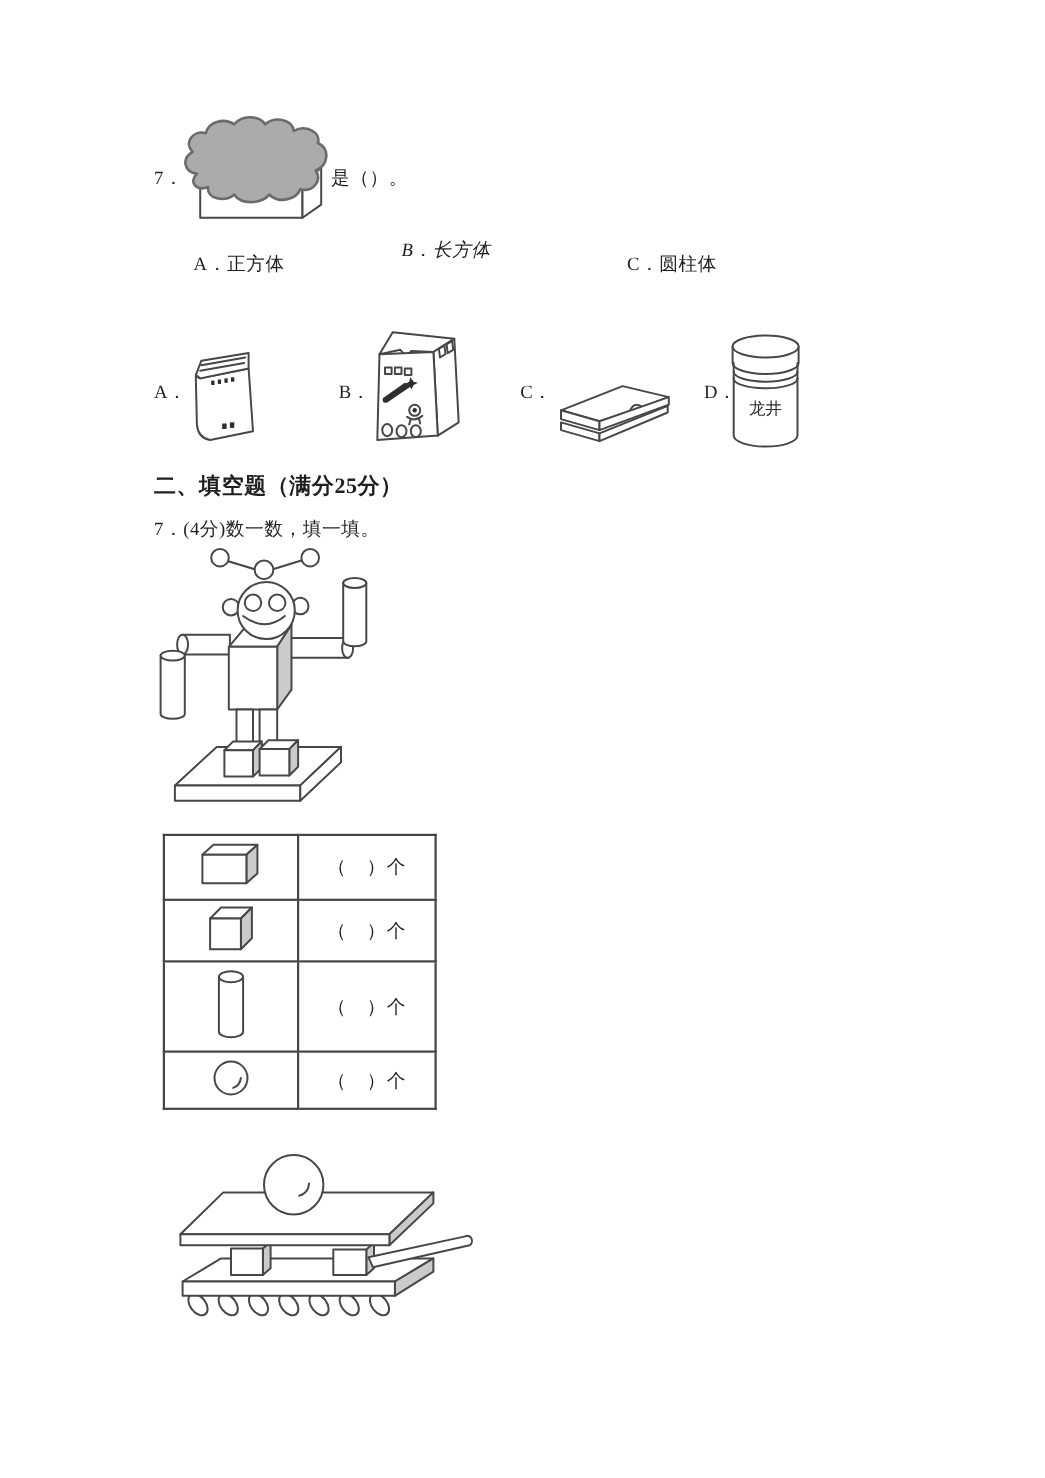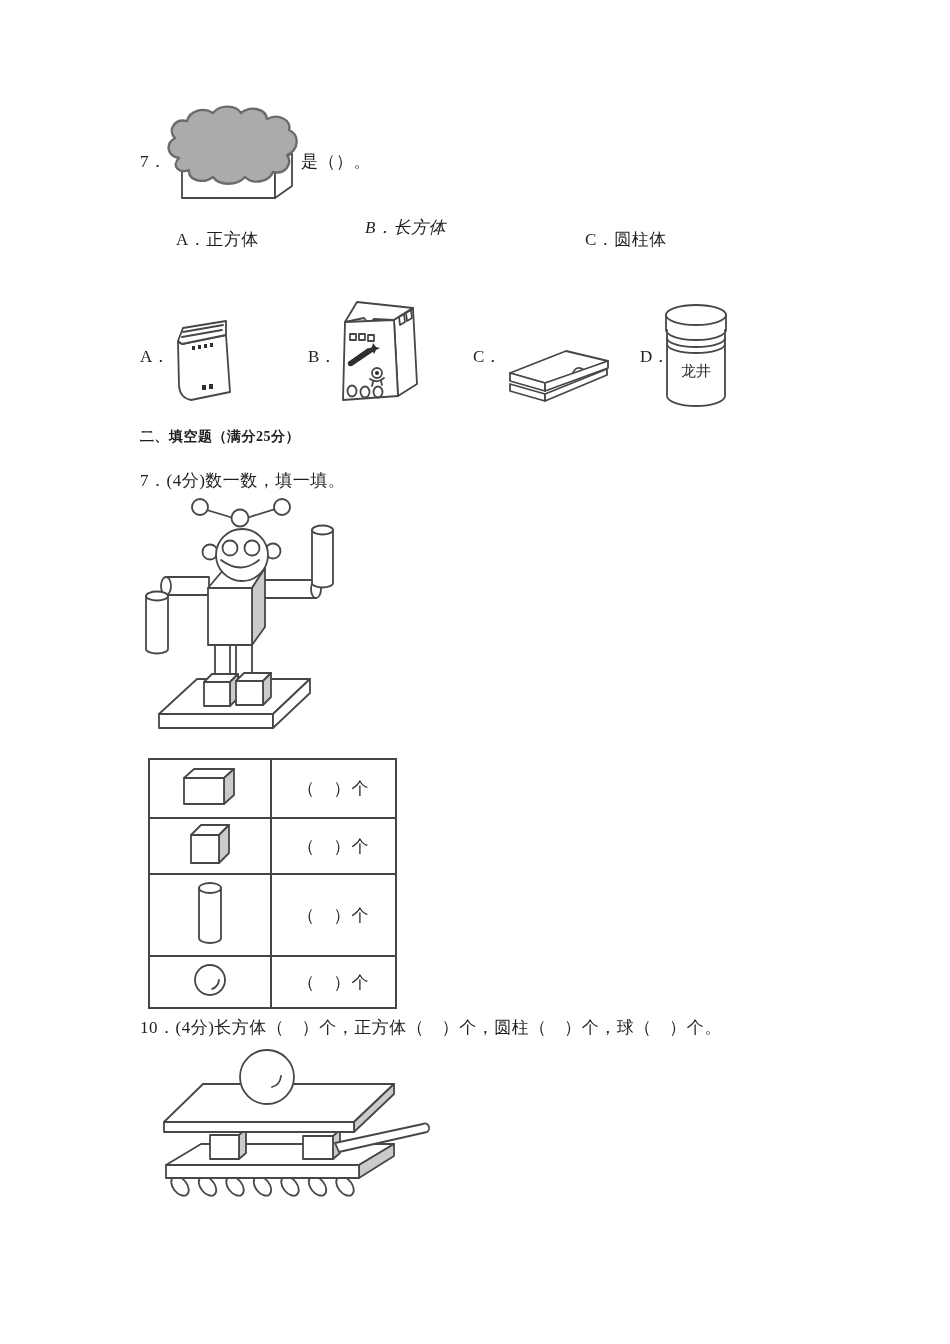--- a/index.html
+++ b/index.html
@@ -4,21 +4,21 @@
 <style>
   html,body { margin:0; padding:0; background:#888; }
   .page {
     position:relative; width:950px; height:1344px; margin:0 auto;
     background:#ffffff; overflow:hidden;
     font-family:"Liberation Serif","DejaVu Serif",serif;
     color:#1f1f1f;
   }
   .abs { position:absolute; }
   .qtext { font-size:17px; white-space:nowrap; letter-spacing:0.5px; }
-  .sec-title { font-size:14px; font-weight:bold; white-space:nowrap; letter-spacing:0.5px; }
+  .sec-title { font-size:20px; font-weight:bold; white-space:nowrap; letter-spacing:0.5px; }
   .choice-label { font-size:17px; }
   svg { display:block; }
   .s  { fill:#ffffff; stroke:#474747; stroke-width:1.8; stroke-linejoin:round; stroke-linecap:round; }
   .nf { fill:none;    stroke:#474747; stroke-width:1.8; stroke-linejoin:round; stroke-linecap:round; }
   .sh { fill:#cbcbcb; stroke:#474747; stroke-width:1.8; stroke-linejoin:round; }
   .dk { fill:#2e2e2e; stroke:none; }
   table.count { position:absolute; left:148px; top:758px; border-collapse:collapse; table-layout:fixed; }
   table.count td { border:2px solid #454545; text-align:center; vertical-align:middle; padding:0; }
   .shape-cell  { width:120px; }
   .ans-cell    { width:123px; font-size:17px; letter-spacing:1px; }
@@ -41,21 +41,21 @@
     <path d="M22,58 C10,56 8,44 18,38 C10,30 18,18 30,21 C33,10 47,7 56,13
              C63,4 79,5 84,13 C94,5 109,9 110,19 C121,13 135,20 132,30
              C143,35 142,50 130,55 C136,64 128,75 116,72 C112,82 96,85 88,77
              C80,86 62,86 56,77 C47,84 31,81 32,70 C22,74 14,66 22,58 Z" fill="#ababab" stroke="#6b6b6b" stroke-width="2.4" stroke-linejoin="round"></path>
   </svg>
 
   <span class="abs qtext" style="left:301px; top:150px;">是（）。</span>
 
   <span class="abs qtext" style="left:145px; top:228px;margin-left:31px;">A．正方体</span>
   <span class="abs qtext" style="left:365px; top:216px;font-style:italic;">B．长方体</span>
-  <span class="abs qtext" style="left:585px; top:228px;">C．圆柱体</span>
+  <span class="abs qtext" style="left:570px; top:228px;">C．圆柱体</span>
 
 
   <span class="abs choice-label" style="left:140px; top:345px;">A．</span>
   <svg class="abs" style="left:169px; top:304px;" width="68" height="104" viewBox="0 0 68 104">
     <path class="s" d="M13,40 L57,31 L61,88 L22,96 Q11,94 10,82 L9,38 Z"></path>
     <polygon class="s" points="9,37 14,24 57,17 57,31 13,40"></polygon>
     <line class="nf" x1="13" y1="33" x2="53" y2="26"></line>
     <line class="nf" x1="14" y1="28" x2="54" y2="21"></line>
     <rect class="dk" x="23" y="42" width="3" height="4"></rect>
     <rect class="dk" x="29" y="41" width="3" height="4"></rect>
@@ -205,21 +205,20 @@
         <svg class="icon-wrap" width="40" height="40" viewBox="0 0 40 40">
           <circle class="s" cx="20" cy="20" r="15"></circle>
           <path class="nf" d="M22,29 Q28,27 29,20"></path>
         </svg>
       </td>
       <td class="ans-cell">（　）个</td>
     </tr>
   </tbody>
     </table>
 
-  <div class="abs qtext" style="left:140px; top:1016px;">10．(4分)长方体（　）个，正方体（　）个，圆柱（　）个，球（　）个。</div>
 
   <svg class="abs" style="left:146px; top:1042px;" width="310" height="160" viewBox="0 0 310 160">
 
     <g>
       <ellipse class="s" cx="34" cy="144" rx="7" ry="11" transform="rotate(-38 34 144)"></ellipse>
       <ellipse class="s" cx="61.5" cy="144" rx="7" ry="11" transform="rotate(-38 61.5 144)"></ellipse>
       <ellipse class="s" cx="89" cy="144" rx="7" ry="11" transform="rotate(-38 89 144)"></ellipse>
       <ellipse class="s" cx="116.5" cy="144" rx="7" ry="11" transform="rotate(-38 116.5 144)"></ellipse>
       <ellipse class="s" cx="144" cy="144" rx="7" ry="11" transform="rotate(-38 144 144)"></ellipse>
       <ellipse class="s" cx="171.5" cy="144" rx="7" ry="11" transform="rotate(-38 171.5 144)"></ellipse>

